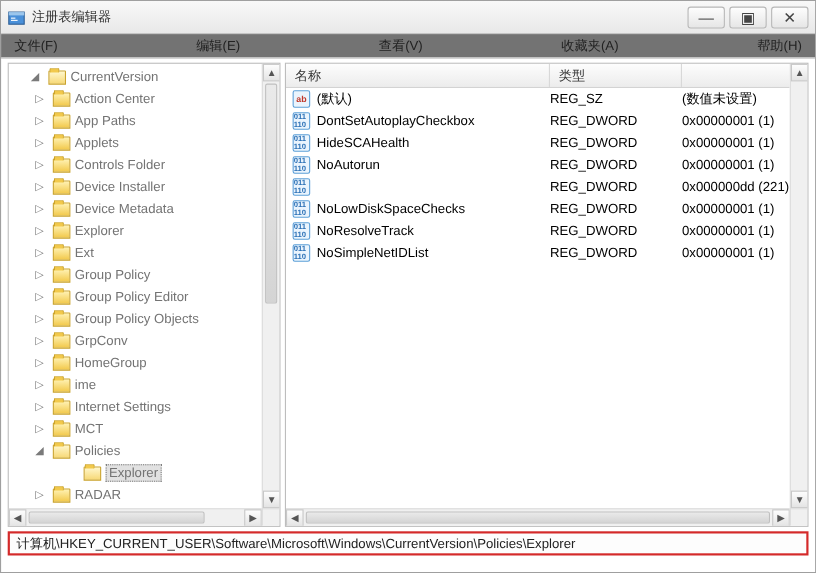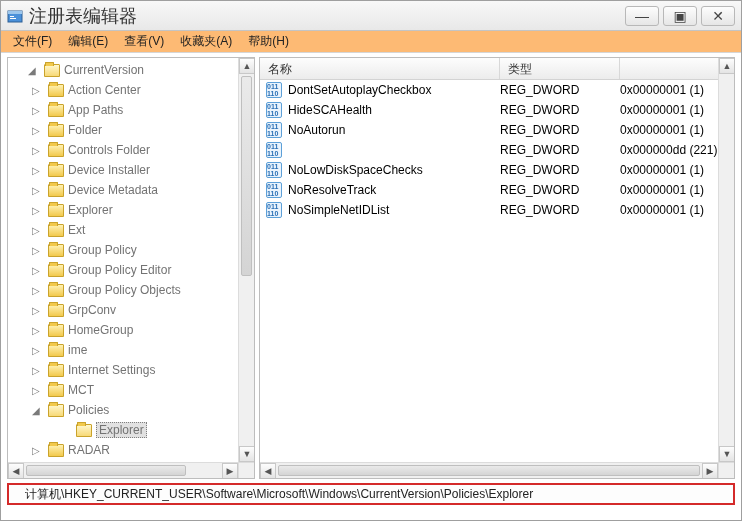--- a/index.html
+++ b/index.html
@@ -18,38 +18,39 @@
     background: linear-gradient(to bottom, #f8f8f8, #e8e8e8);
     border-bottom: 1px solid #c4c4c4;
     display: flex;
     align-items: center;
     padding: 0 6px;
   }
   .titlebar .app-icon {
     width: 16px; height: 16px;
     margin-right: 6px;
   }
-  .titlebar .title { flex: 1; color: #333; font-size: 18px; font-family: Liberation Serif, serif; }
+  .titlebar .title { flex: 1; color: #333; font-size: 12px; font-family: Liberation Serif, serif; }
   .winbtn {
     width: 34px; height: 20px;
     border: 1px solid #b8b8b8;
     background: linear-gradient(to bottom, #fdfdfd, #e6e6e6);
     border-radius: 3px;
     margin-left: 4px;
     display:flex; align-items:center; justify-content:center;
     font-size: 14px;
     color:#444;
   }
   .menubar {
     height: 22px;
-    background: #fdba74;
+    background: #737373;
     border-bottom: 1px solid #d6d6d6;
     display: flex;
     align-items: stretch;
     padding: 0 4px;
+    justify-content: space-between;
   }
   .menuitem {
     padding: 3px 8px;
     color: #222;
     display:flex;align-items:center;
   }
   .client {
     display: flex;
     height: 430px;
   }
@@ -186,21 +187,21 @@
     display:flex;align-items:center;justify-content:center;
     font-size:8px;font-weight:bold;
     background:#eaf4fd;
   }
   .vicon.str { color:#c0392b; }
   .vicon.bin { color:#2a6fb5; font-size:7px; }
   .statusbar {
     border:2px solid #d42a2a;
     margin: 0 6px 6px 6px;
     height: 22px;
-    padding: 2px 16px;
+    padding: 2px 6px;
     color:#222;
     display:flex;align-items:center;
     background:#fdfdfd;
   }
 </style>
 </head>
 <body>
 
 <div class="titlebar">
   <svg class="app-icon" viewBox="0 0 16 16">
@@ -239,21 +240,21 @@
             <span class="label">Action Center</span>
           </div>
           <div class="node">
             <span class="exp">▷</span>
             <span class="folder"></span>
             <span class="label">App Paths</span>
           </div>
           <div class="node">
             <span class="exp">▷</span>
             <span class="folder"></span>
-            <span class="label">Folder</span>
+            <span class="label">Applets</span>
           </div>
           <div class="node">
             <span class="exp">▷</span>
             <span class="folder"></span>
             <span class="label">Controls Folder</span>
           </div>
           <div class="node">
             <span class="exp">▷</span>
             <span class="folder"></span>
             <span class="label">Device Installer</span>
@@ -345,20 +346,28 @@
 
   <div class="listpane">
     <div class="list-inner">
       <div class="columns">
         <div class="col name">名称</div>
         <div class="col type">类型</div>
       </div>
       <div id="value-rows">
           <div class="row">
             <div class="cell-name">
+              <span class="vicon str">ab</span>
+              <span>(默认)</span>
+            </div>
+            <div class="cell-type">REG_SZ</div>
+            <div class="cell-data">(数值未设置)</div>
+          </div>
+          <div class="row">
+            <div class="cell-name">
               <span class="vicon bin">011 110</span>
               <span>DontSetAutoplayCheckbox</span>
             </div>
             <div class="cell-type">REG_DWORD</div>
             <div class="cell-data">0x00000001 (1)</div>
           </div>
           <div class="row">
             <div class="cell-name">
               <span class="vicon bin">011 110</span>
               <span>HideSCAHealth</span>

